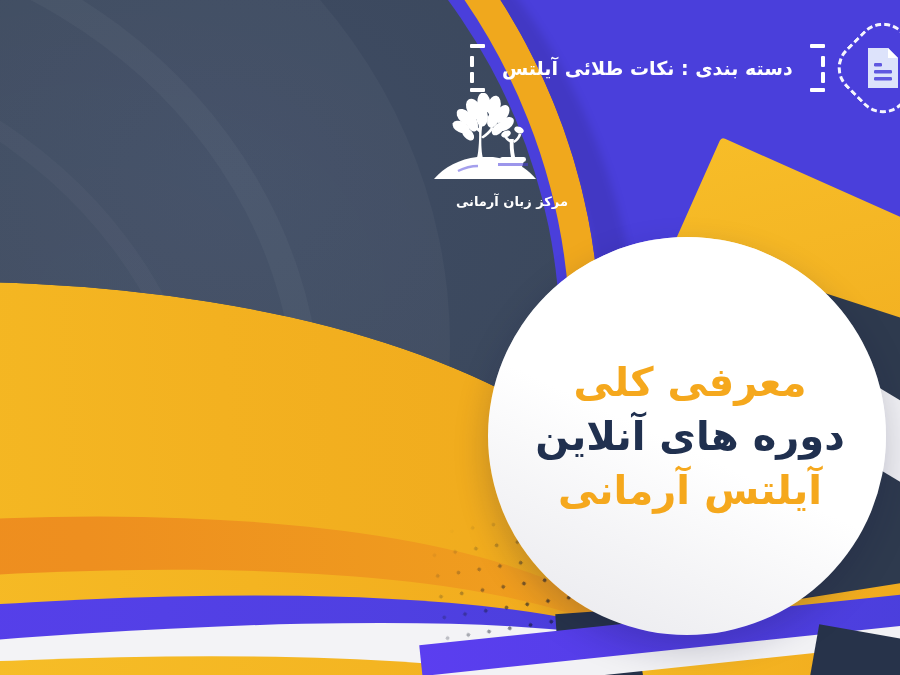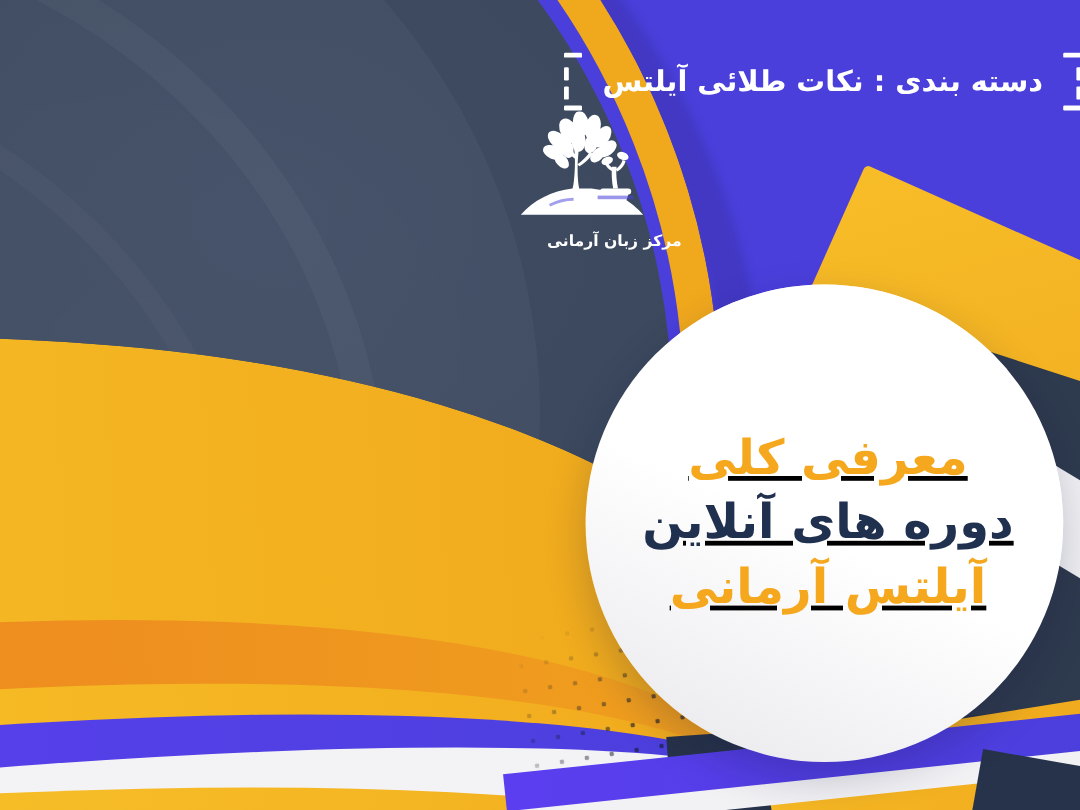--- a/index.html
+++ b/index.html
@@ -206,21 +206,20 @@
     width:398px; height:398px;
     border-radius:50%;
     background:
       linear-gradient(205deg,#ffffff 0%,#ffffff 52%,#f4f4f6 74%,#e7e7ec 100%);
     box-shadow:0 14px 34px rgba(20,16,60,.22);
     display:flex;
     flex-direction:column;
     align-items:center;
     justify-content:center;
     overflow:hidden;
-    text-decoration:underline;
   }
   .title-circle::after{
     content:"";
     position:absolute;
     left:-6%; top:-10%;
     width:112%; height:60%;
     background:linear-gradient(180deg, rgba(255,255,255,.9), rgba(255,255,255,0));
     pointer-events:none;
   }
   .title-lines{
@@ -280,21 +279,21 @@
   .doc-ring{
     position:absolute; inset:6px;
     border:3px dashed #ffffff;
     border-radius:34%;
     transform:rotate(45deg);
     opacity:.95;
   }
   .doc-icon{position:relative; z-index:2;}
   .hdr-text{
     color:#ffffff;
-    font-size:24px;
+    font-size:19px;
     font-weight:bold;
     white-space:nowrap;
     direction:rtl;
     padding:0 4px;
   }
   .bracket{
     width:16px; height:48px;
     position:relative;
     flex:0 0 auto;
   }

